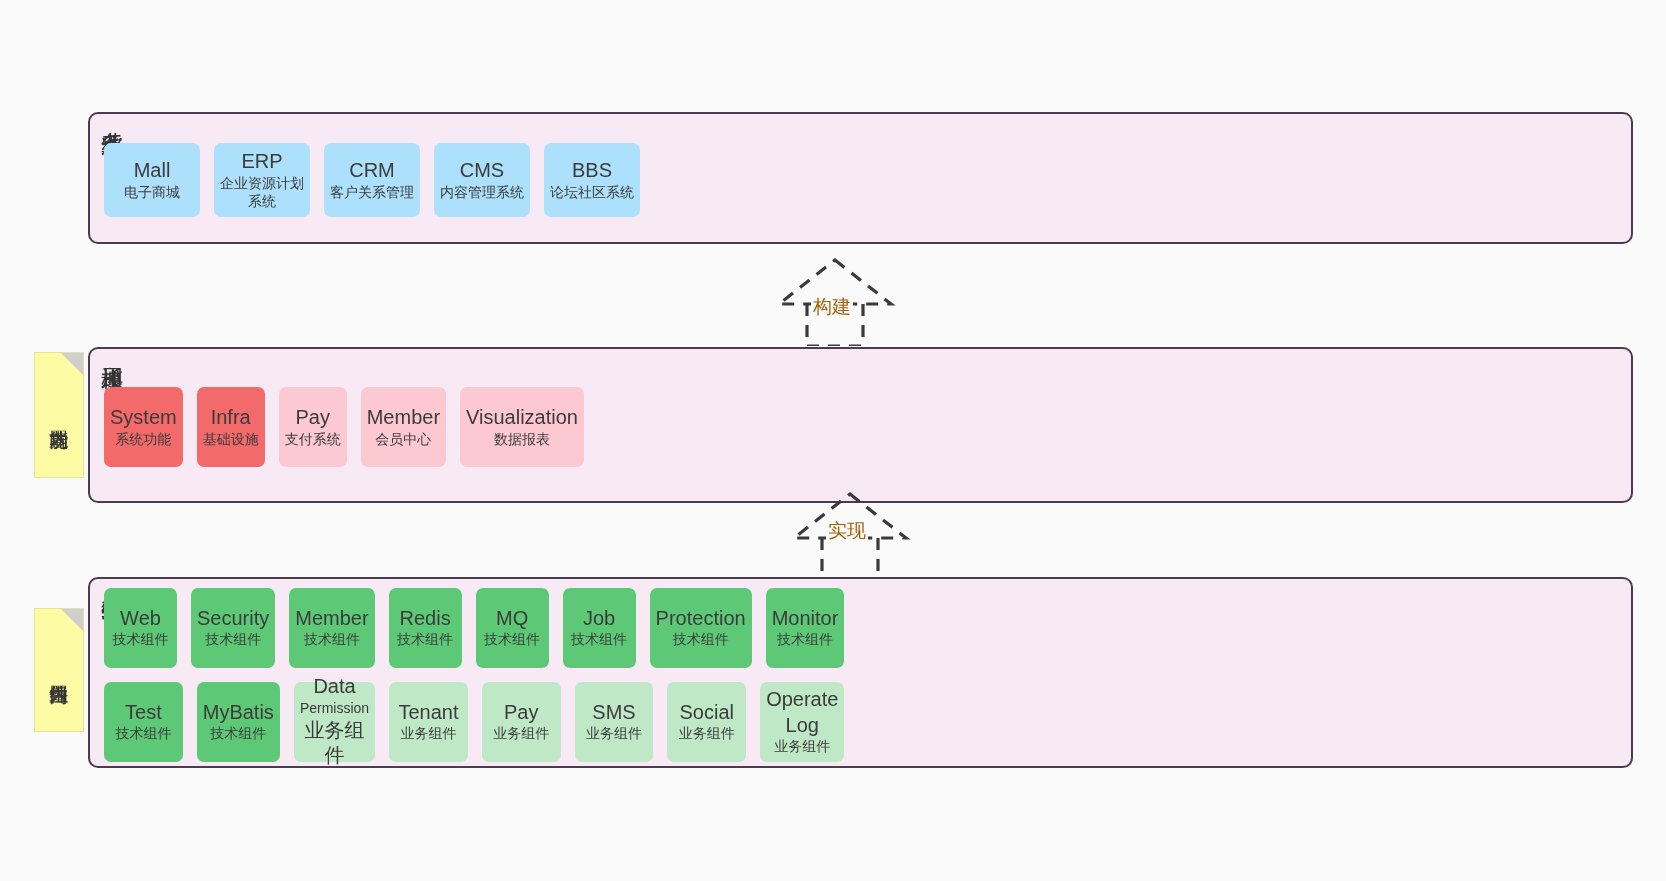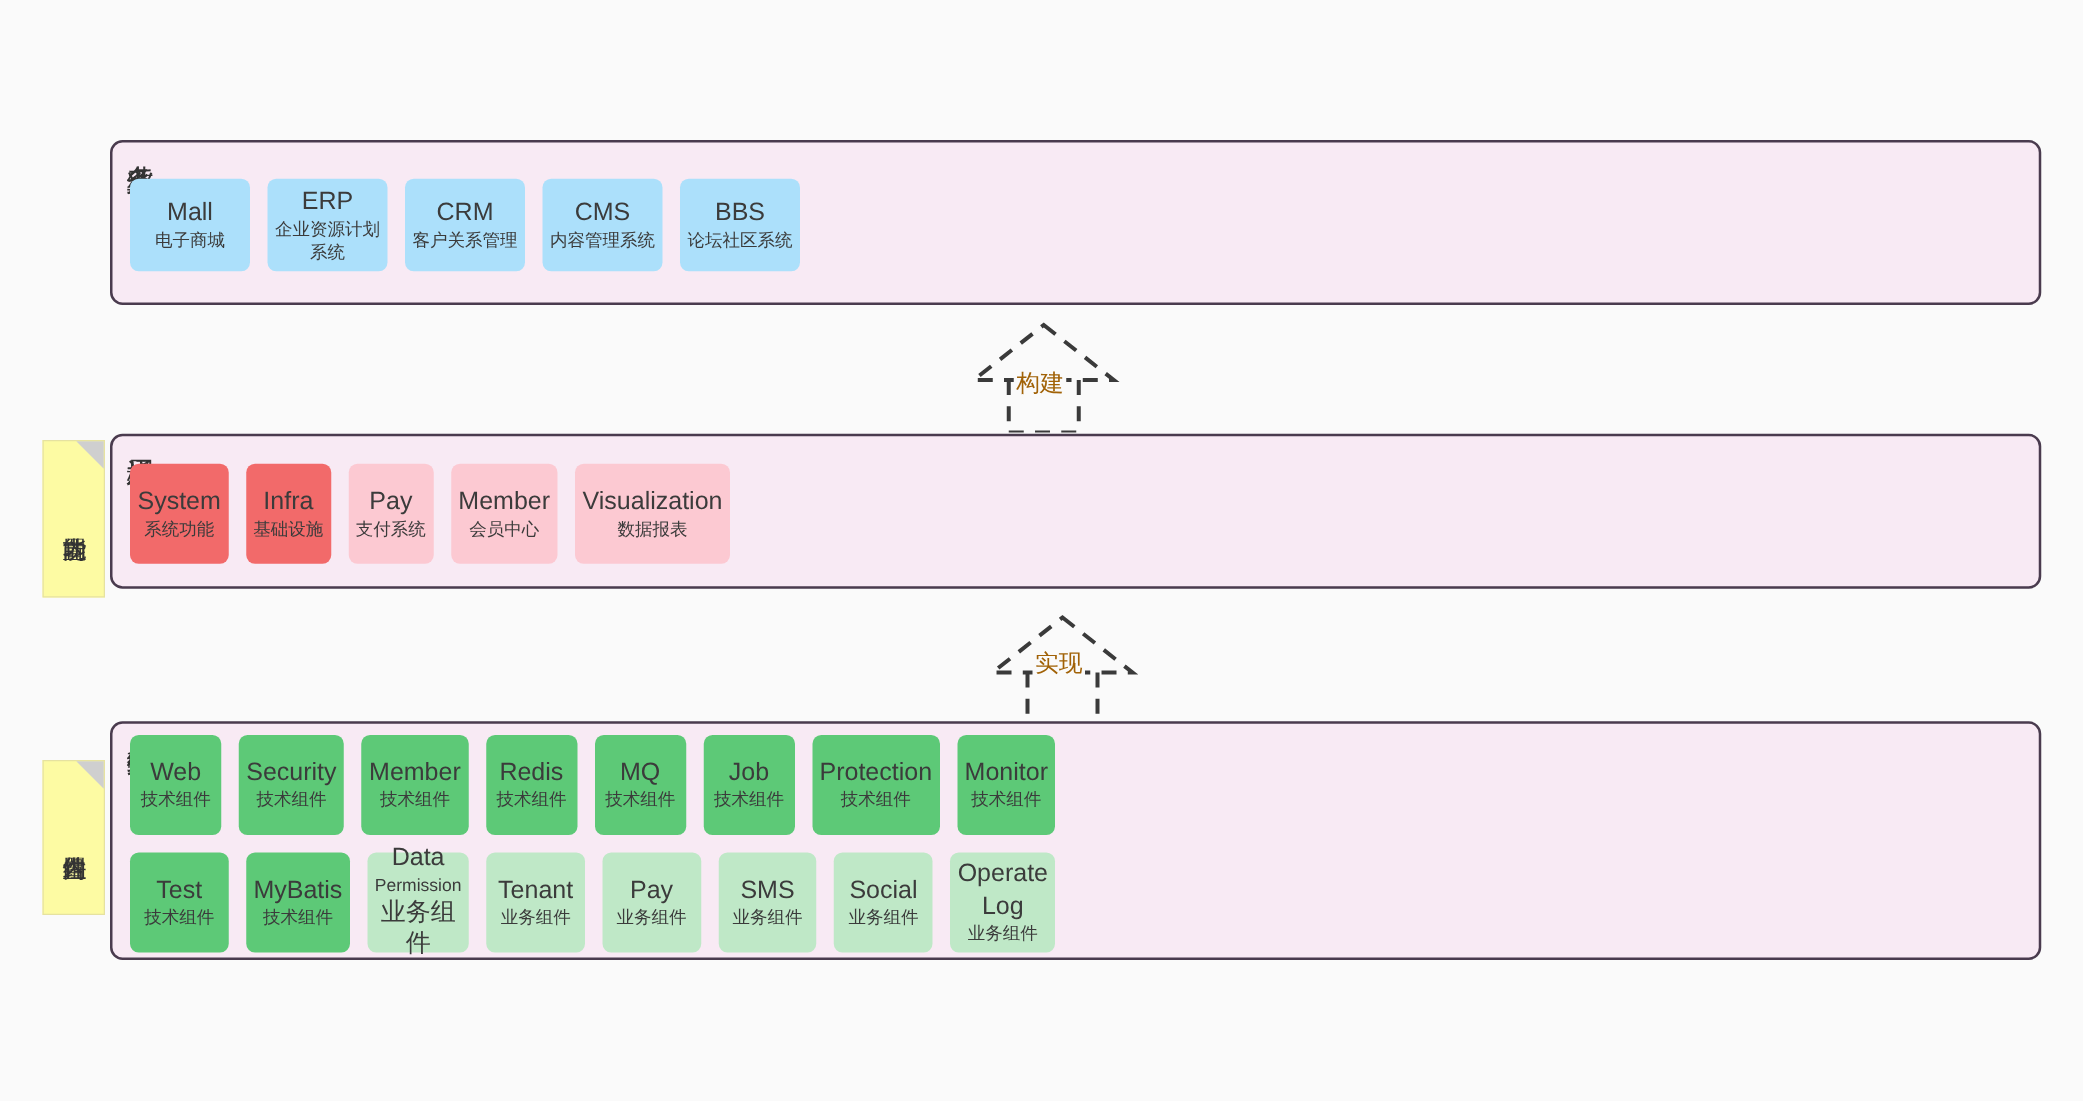--- a/index.html
+++ b/index.html
@@ -88,21 +88,21 @@
   .red    { background: #f26a6a; }
   .pink   { background: #fcc9d2; }
   .green  { background: #5dc977; }
   .lgreen { background: #bfe8c7; }
 
   
   #layer-business { left: 88px; top: 112px; width: 1545px; height: 132px; }
   #layer-business .card { height: 74px; }
 
   
-  #layer-common { left: 88px; top: 347px; width: 1545px; height: 124px; }
+  #layer-common { left: 88px; top: 347px; width: 1545px; height: 156px; }
   #layer-common .card { height: 80px; }
 
   
   #layer-framework { left: 88px; top: 577px; width: 1545px; height: 191px; }
   #layer-framework .card { height: 80px; }
 
   
   .sticky {
     position: absolute;
     width: 50px;

